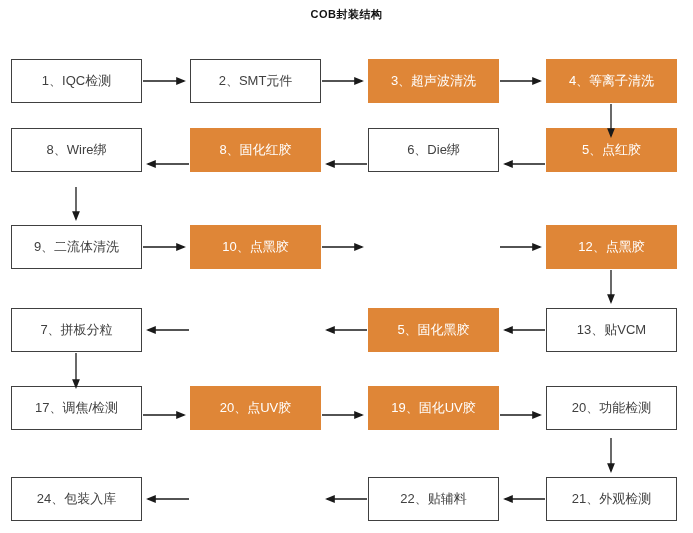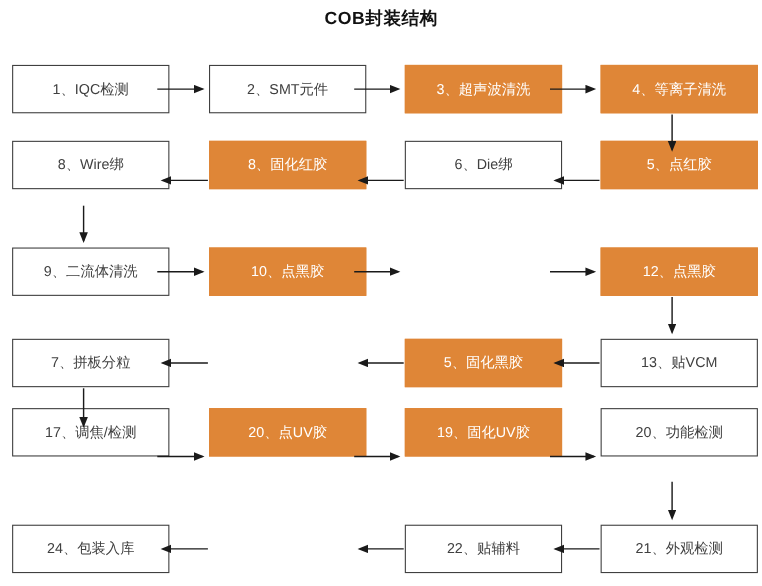--- a/index.html
+++ b/index.html
@@ -6,42 +6,42 @@
   .canvas{
     position:relative;
     width:693px;height:533px;
     background:var(--background,#fff);
     font-family:"Liberation Sans","DejaVu Sans",sans-serif;
     overflow:hidden;
   }
   .title{
     position:absolute;top:7px;left:0;width:693px;
     text-align:center;
-    font-size:16px;font-weight:bold;color:#111;
+    font-size:11px;font-weight:bold;color:#111;
     letter-spacing:0.5px;
   }
   .node{
     position:absolute;
-    width:143px;height:44px;
+    width:131px;height:44px;
     box-sizing:border-box;
     background:#fff;
     border:1px solid var(--box-border,#404040);
     color:var(--text,#404040);
     display:flex;align-items:center;justify-content:center;
     text-align:center;
     font-size:13px;line-height:1.25;
     padding:1px 6px;
   }
   .node.accent{
     background:var(--accent,#DF8637);
     border-color:var(--accent,#DF8637);
     color:var(--accent-text,#ffffff);
   }
   .c1{left:11px}.c2{left:190px}.c3{left:368px}.c4{left:546px}
-  .r1{top:59px}.r2{top:128px}.r3{top:225px}.r4{top:308px}.r5{top:371px}.r6{top:477px}
+  .r1{top:59px}.r2{top:128px}.r3{top:225px}.r4{top:308px}.r5{top:386px}.r6{top:477px}
   svg.arrows{
     position:absolute;left:0;top:0;width:693px;height:533px;
     pointer-events:none;
   }
   svg.arrows line{
     stroke:var(--arrow,#1a1a1a);
     stroke-width:1.3px;
   }
 </style>
 </head>

